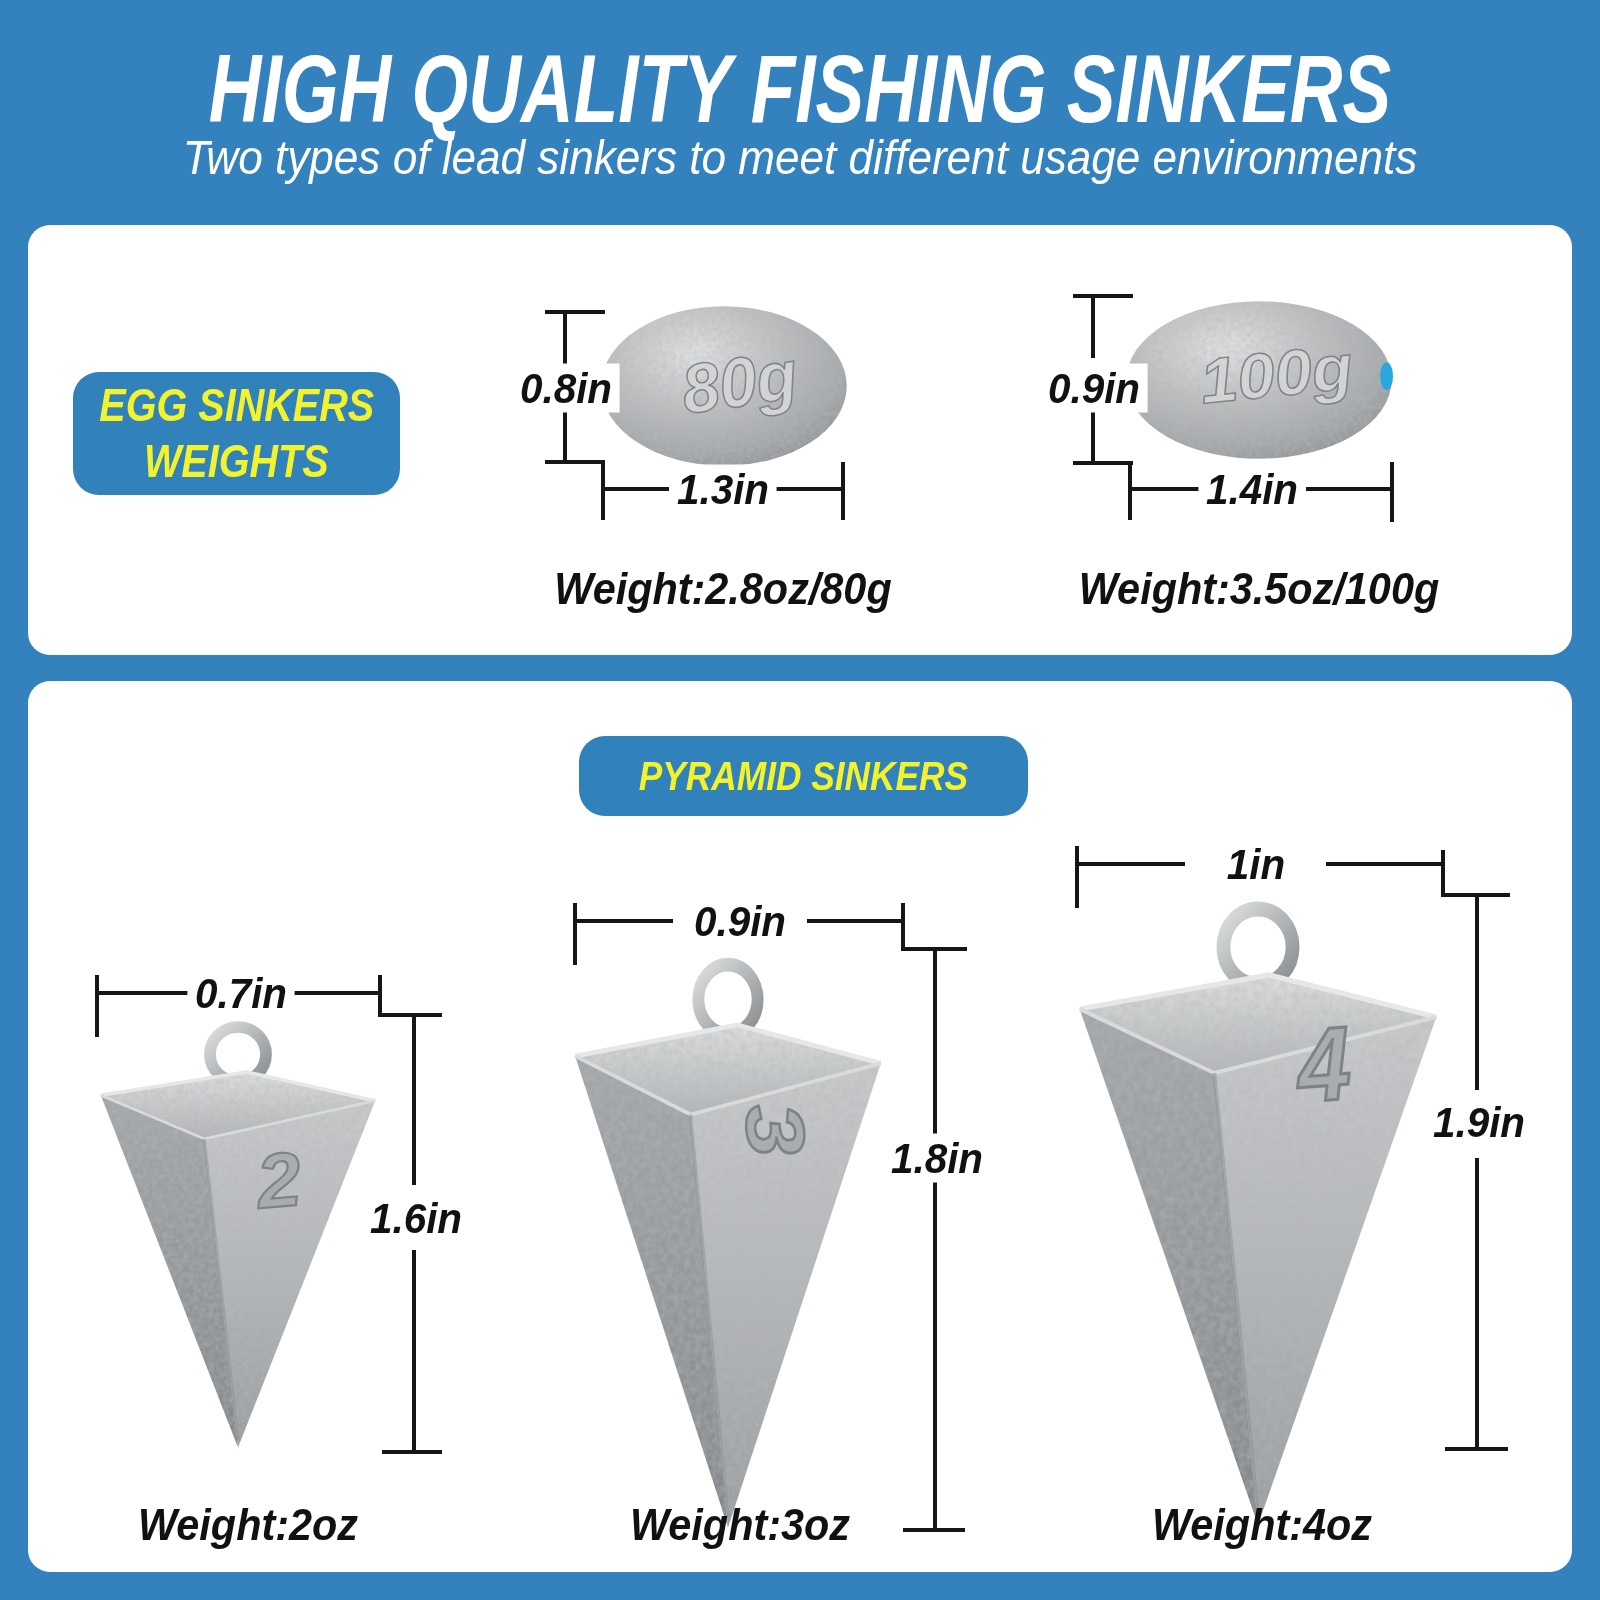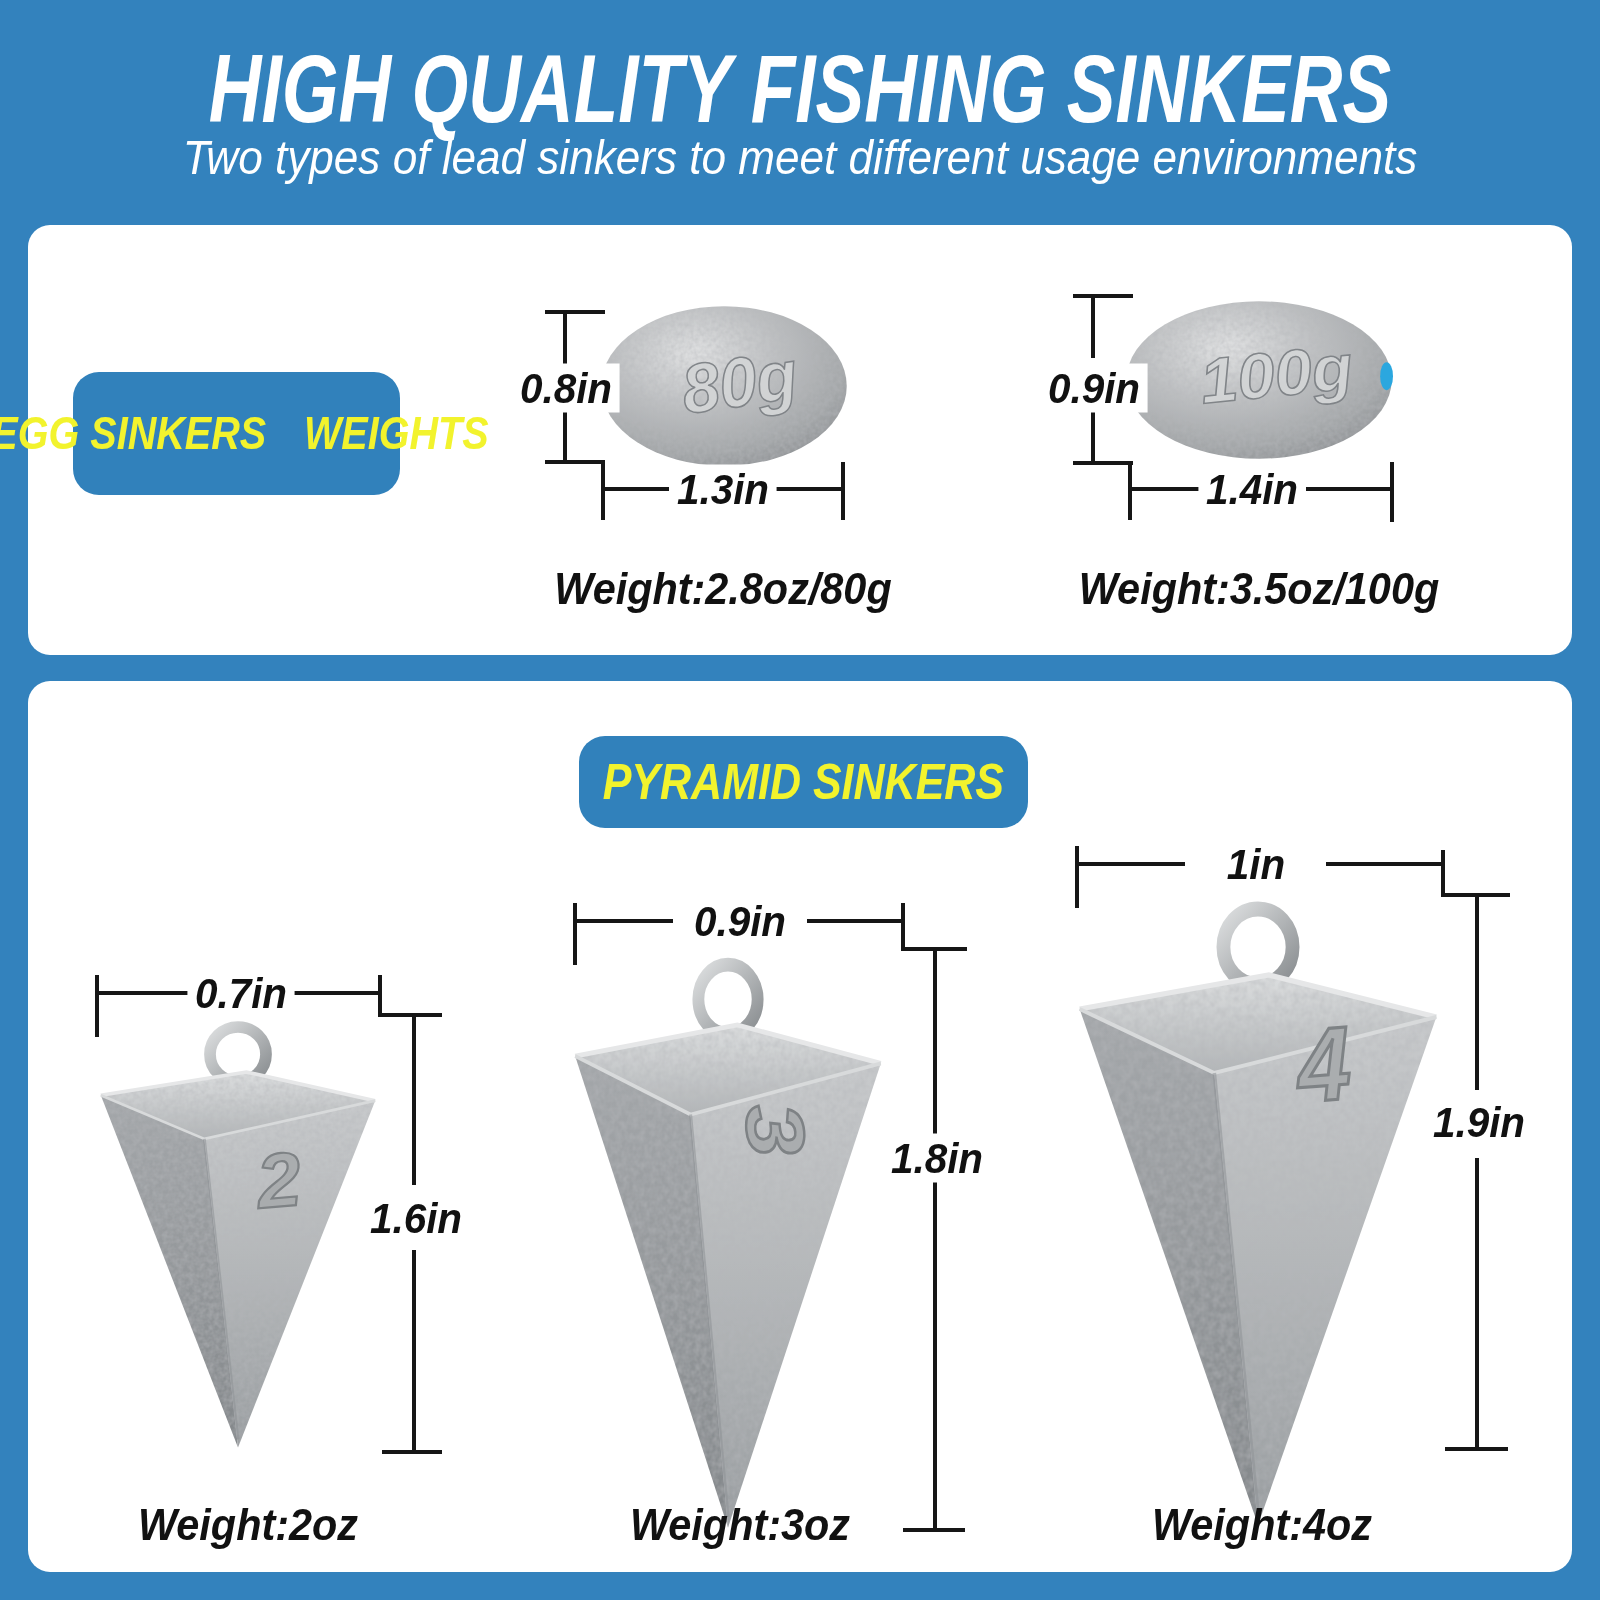--- a/index.html
+++ b/index.html
@@ -17,25 +17,25 @@
   .hdr-sub{
     position:absolute;top:131px;left:0;width:1600px;text-align:center;
     color:#ffffff;font-weight:normal;font-size:49px;line-height:1.1;white-space:nowrap;
     transform:scaleX(.9);transform-origin:50% 50%;
   }
   .panel{position:absolute;left:28px;width:1544px;background:#ffffff;border-radius:22px;}
   #panel-egg{top:225px;height:430px;}
   #panel-pyr{top:681px;height:891px;}
   .badge{
     position:absolute;background:#3181bb;border-radius:26px;
-    display:flex;justify-content:center;align-items:center;
+    display:flex;flex-direction:column;justify-content:center;align-items:center;
     color:#f2f32d;font-weight:bold;text-align:center;
   }
   #badge-egg{left:73px;top:372px;width:327px;height:123px;font-size:46px;line-height:1.2;}
-  #badge-pyr{left:579px;top:736px;width:449px;height:92px;font-size:50px;}
+  #badge-pyr{left:579px;top:736px;width:449px;height:80px;font-size:41px;}
   .badge span{display:block;transform:scaleX(.86);white-space:nowrap;}
   .dl{position:absolute;background:#161616;}
   .dlabel{
     position:absolute;font-weight:bold;font-size:43px;color:#111111;background:#ffffff;
     padding:0 8px;white-space:nowrap;transform:translate(-50%,-50%) scaleX(.94);
   }
   .wlabel{
     position:absolute;font-weight:bold;font-size:45px;color:#111111;white-space:nowrap;
     transform:translateX(-50%) scaleX(.92);line-height:1;
   }

